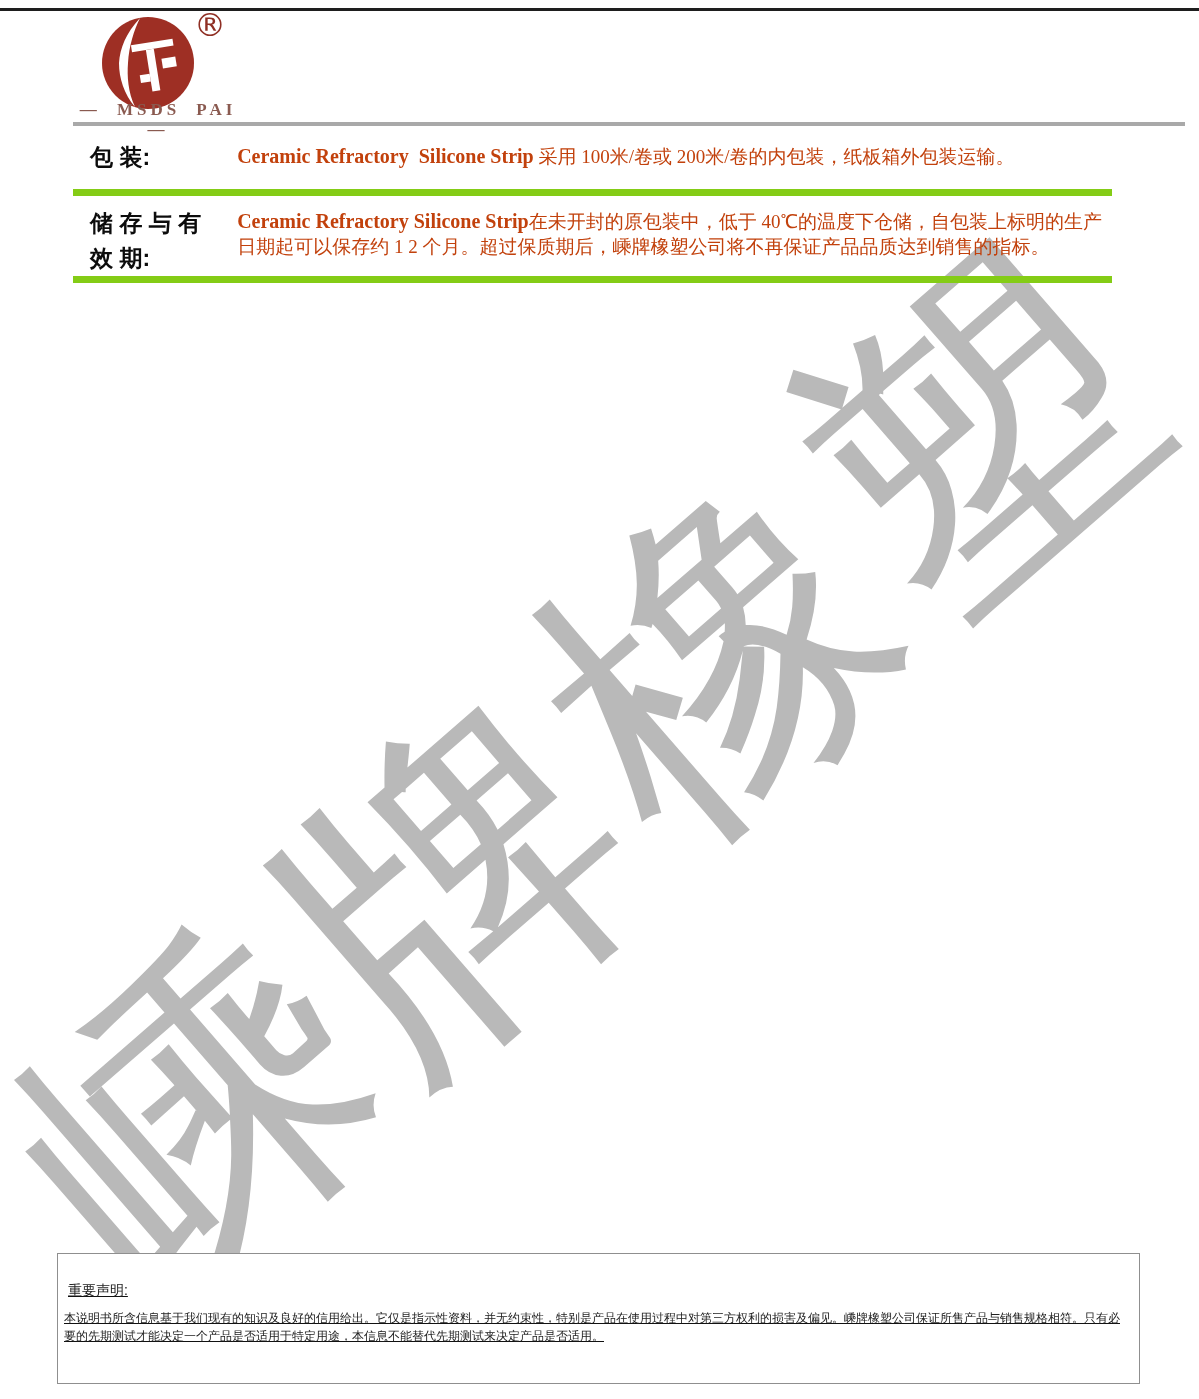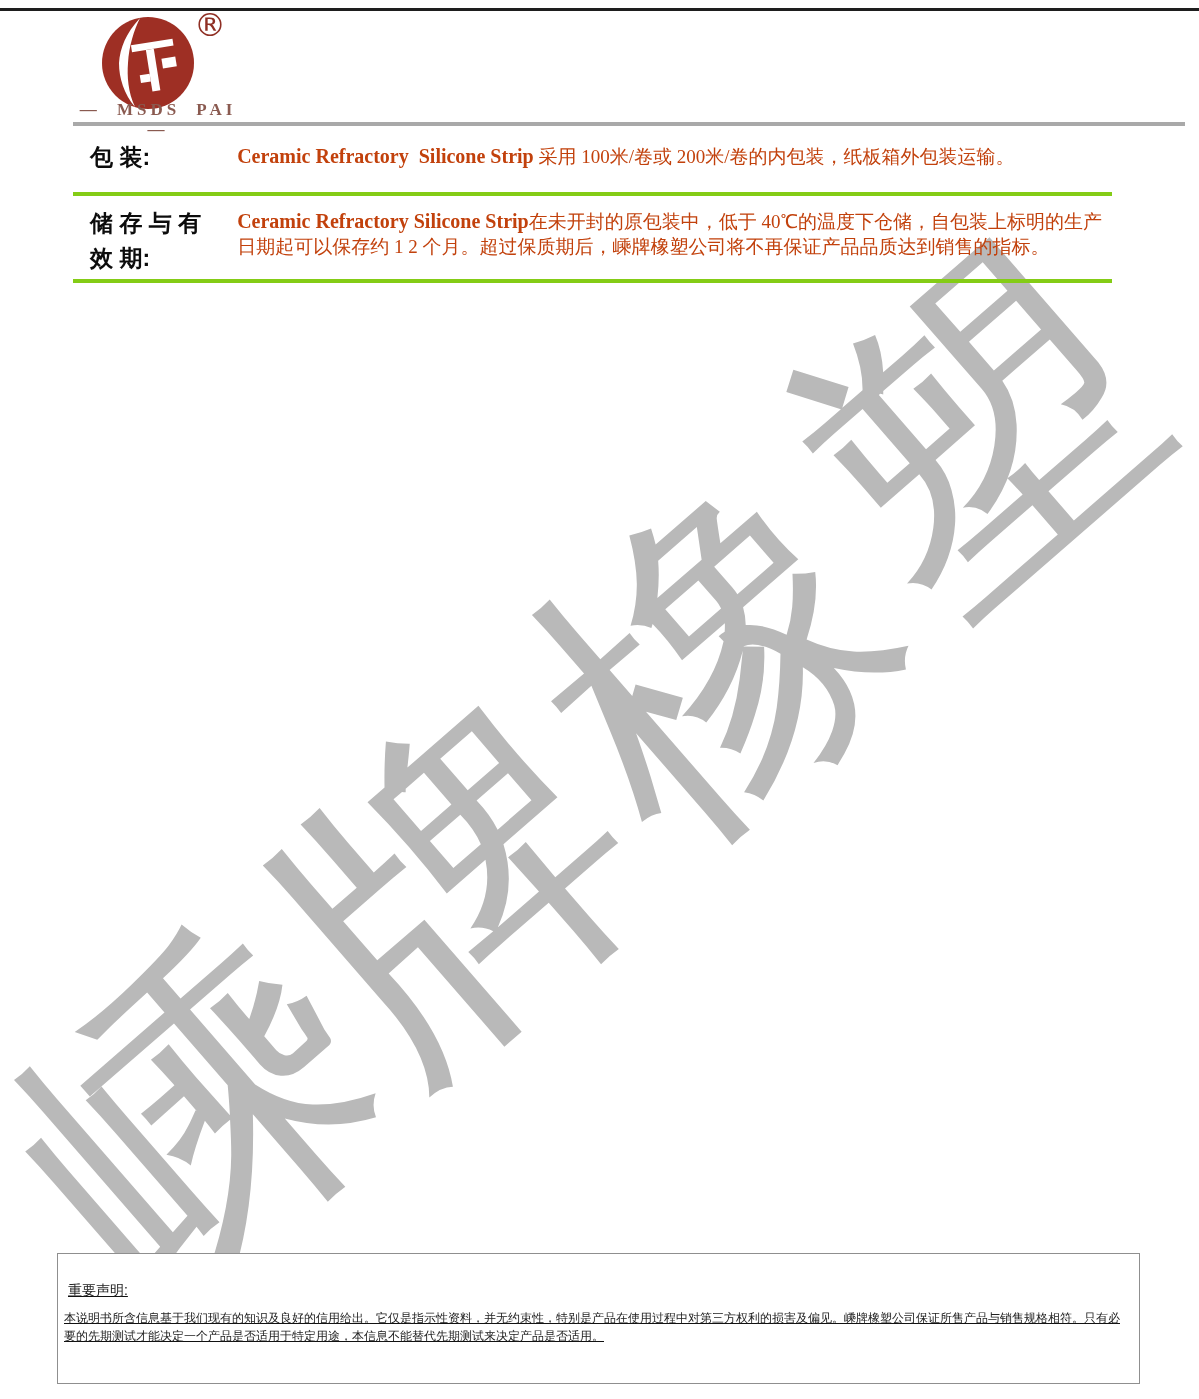--- a/index.html
+++ b/index.html
@@ -27,21 +27,21 @@
   }
   .brand {
     position:absolute; left:68px; top:100px; width:180px; z-index:2;
     text-align:center; font-size:17px; font-weight:bold;
     letter-spacing:4px; word-spacing:8px; color:#8a5a50;
     font-family:"Liberation Serif", serif;
   }
   .header-rule { position:absolute; top:122px; left:73px; width:1112px; height:4px; background:#a9a9a9; z-index:2; }
   
   .spec-table { position:absolute; left:73px; top:126px; width:1039px; z-index:1; }
-  .spec-row { display:flex; box-sizing:border-box; border-bottom:4px solid #84cc16; }
+  .spec-row { display:flex; box-sizing:border-box; border-bottom:7px solid #84cc16; }
   .spec-row.r1 { height:70px; }
   .spec-row.r2 { height:87px; }
   .spec-row.r3 { height:55px; }
   .row-label {
     width:165px; box-sizing:border-box; padding-left:17px;
     font-family:"Liberation Sans", sans-serif; font-weight:bold;
     font-size:23px; color:#0c0c0c; line-height:35px;
   }
   .r1 .row-label { padding-top:14px; }
   .r2 .row-label { padding-top:10px; }

